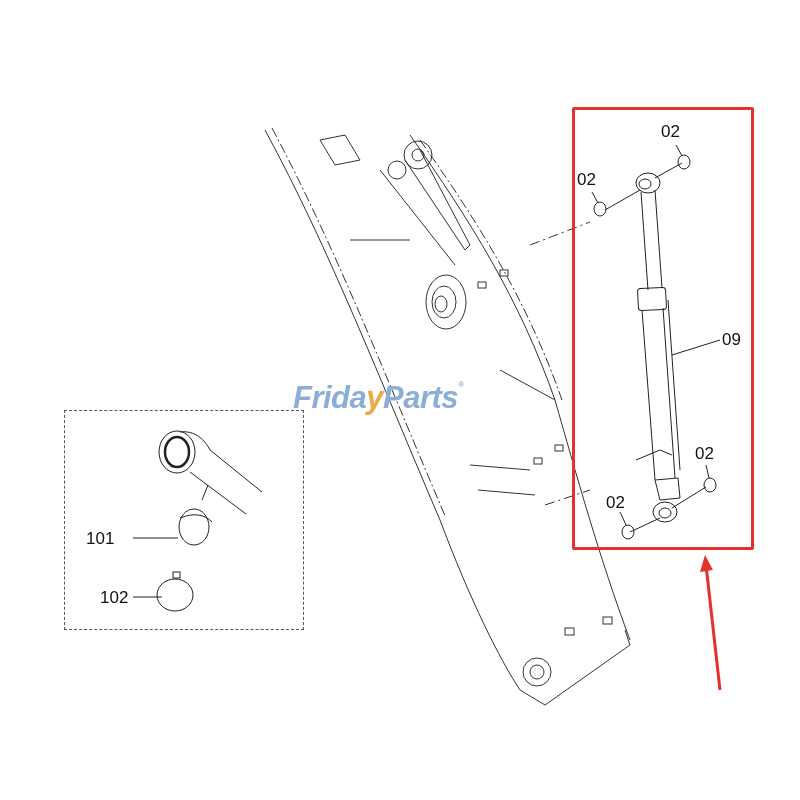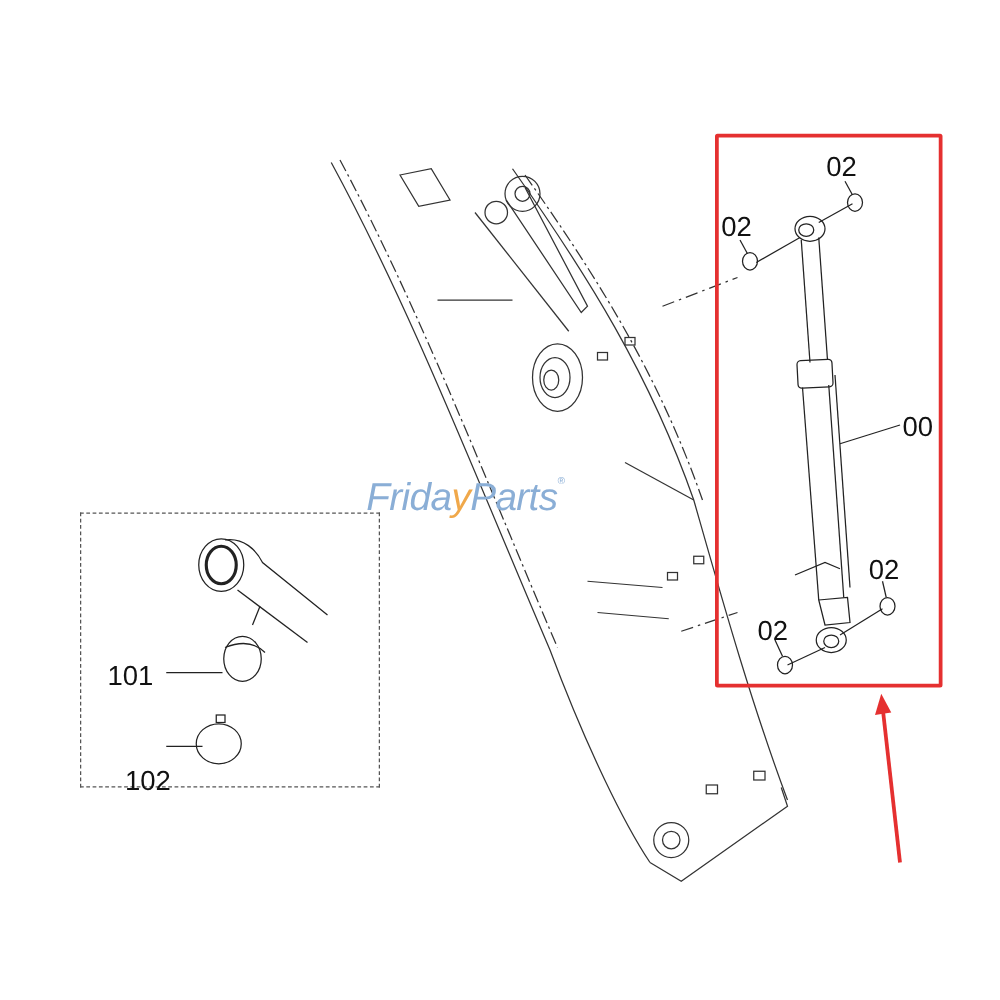--- a/index.html
+++ b/index.html
@@ -1,21 +1,21 @@
 <!DOCTYPE html>
 <html><head>
 <meta charset="utf-8">
 <style>
   html, body { margin:0; padding:0; background:#ffffff; }
   body { width:800px; height:800px; position:relative; overflow:hidden; font-family:"Liberation Sans", sans-serif; }
   #diagram { position:absolute; left:0; top:0; width:800px; height:800px; }
-  .lbl { position:absolute; font-size:22px; color:#111; line-height:1; font-family:"Liberation Sans", sans-serif; }
+  .lbl { position:absolute; font-size:17px; color:#111; line-height:1; font-family:"Liberation Sans", sans-serif; }
   .highlight-box { position:absolute; left:572px; top:107px; width:176px; height:437px; border:3px solid #e53030; border-radius:2px; }
   .detail-box { position:absolute; left:64px; top:410px; width:238px; height:218px; border:1.5px dashed #555; }
-  .watermark { position:absolute; left:293px; top:380px; font-size:31px; font-weight:normal; font-style:italic; letter-spacing:-0.5px; font-family:"Liberation Sans", sans-serif; white-space:nowrap; }
+  .watermark { position:absolute; left:293px; top:380px; font-size:31px; font-weight:bold; font-style:italic; letter-spacing:-0.5px; font-family:"Liberation Sans", sans-serif; white-space:nowrap; }
   .wm-a { color:#8aaed6; }
   .wm-b { color:#f0a84a; }
   .wm-reg { font-size:8px; color:#8aaed6; vertical-align:top; }
 </style>
 </head>
 <body>
 
 <svg id="diagram" viewBox="0 0 800 800" xmlns="http://www.w3.org/2000/svg">
 
   <g fill="none" stroke="#333" stroke-width="1">
@@ -106,17 +106,17 @@
 
 <div class="highlight-box"></div>
 <div class="detail-box"></div>
 
 <div class="watermark">
   <span class="wm-a">Frida</span><span class="wm-b">y</span><span class="wm-a">Parts</span><span class="wm-reg">®</span>
 </div>
 
 <span class="lbl" style="left:661px;top:123px;">02</span>
 <span class="lbl" style="left:577px;top:171px;">02</span>
-<span class="lbl" style="left:722px;top:331px;">00</span>
+<span class="lbl" style="left:722px;top:331px;">09</span>
 <span class="lbl" style="left:695px;top:445px;">02</span>
 <span class="lbl" style="left:606px;top:494px;">02</span>
 <span class="lbl" style="left:86px;top:530px;">101</span>
-<span class="lbl" style="left:100px;top:614px;">102</span>
+<span class="lbl" style="left:100px;top:589px;">102</span>
 
 </body></html>

